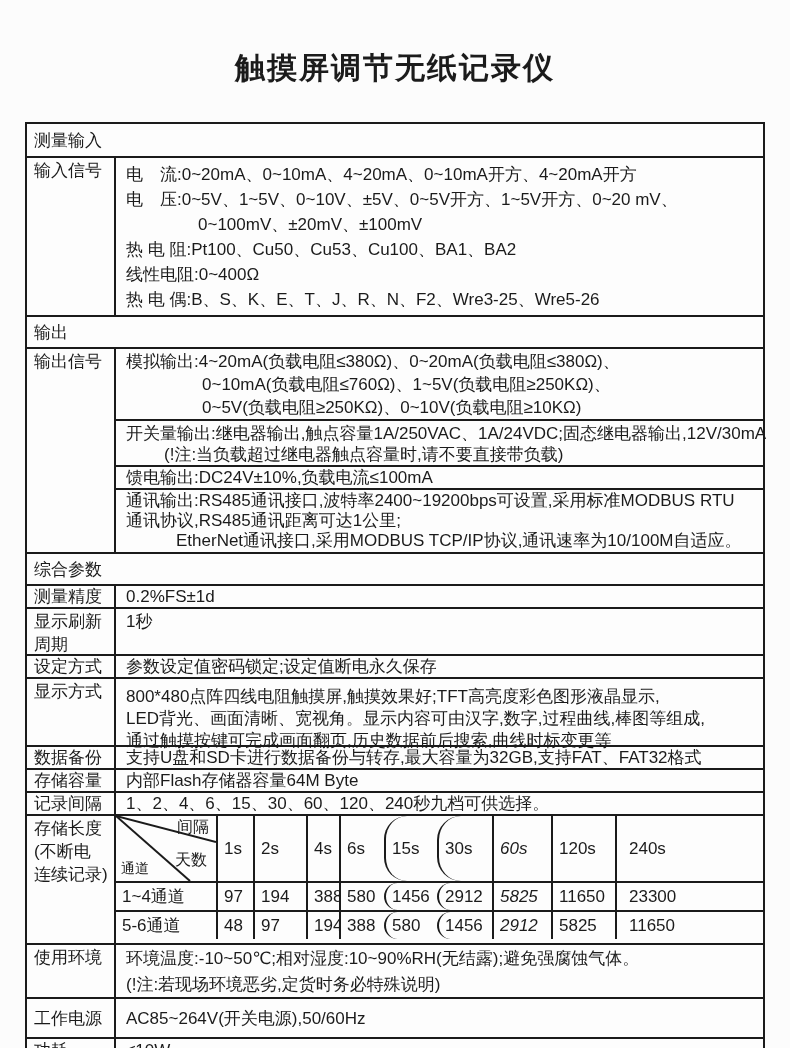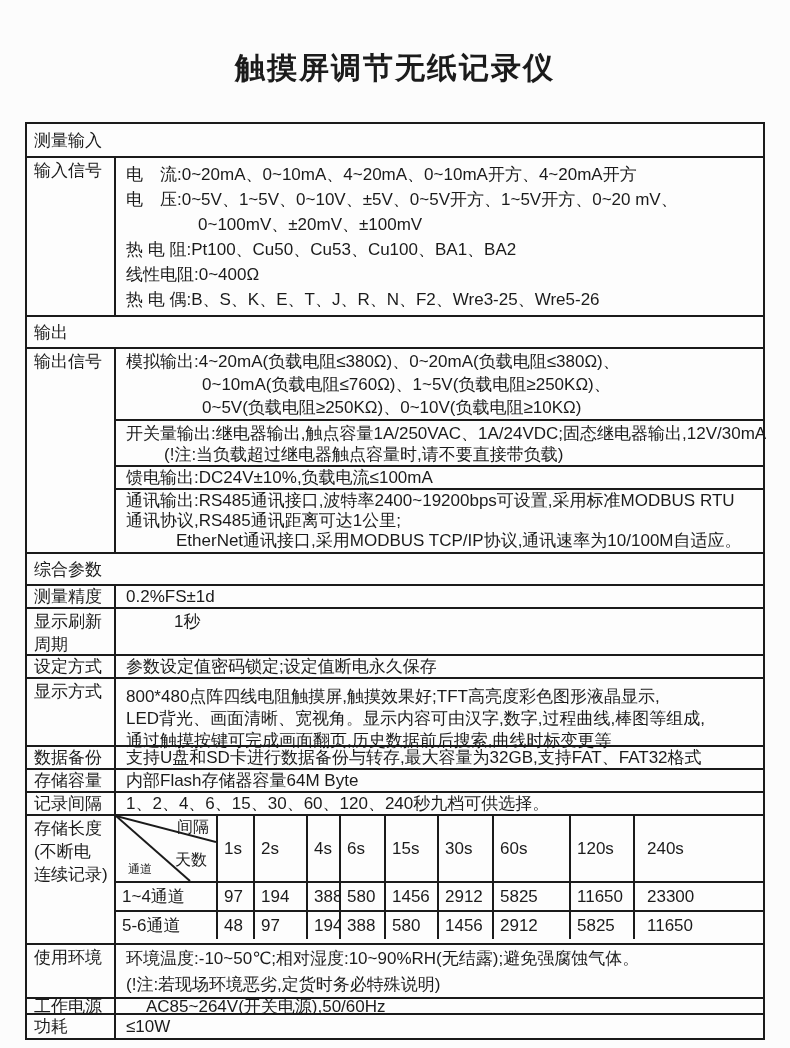--- a/index.html
+++ b/index.html
@@ -52,37 +52,37 @@
   .h-output{height:205px;}
   .h-acc{height:23px;}
   .h-refresh{height:47px;}
   .h-setting{height:23px;}
   .h-display{height:68px;}
   .h-backup{height:23px;}
   .h-capacity{height:23px;}
   .h-interval{height:23px;}
   .h-storage{height:129px;}
   .h-env{height:54px;}
-  .h-power{height:16px;gap:20px;}
+  .h-power{height:40px;}
   .h-cons{height:25px;}
   .input-cnt{padding:4px 0 0 10px;line-height:25px;}
   .line{white-space:nowrap;}
   .ind72{padding-left:72px;}
   .ind76{padding-left:76px;}
   .ind38{padding-left:38px;}
   .ind50{padding-left:50px;}
   
   .sub{padding:1px 0 0 10px;}
   .sub + .sub{border-top:2px solid var(--bc);}
   .sub-analog{height:70px;line-height:23px;padding-top:1px;}
   .sub-switch{height:46px;line-height:21px;padding-top:2px;}
   .sub-feed{height:23px;display:flex;align-items:center;padding-top:0;}
   .sub-comm{height:60px;line-height:20px;padding-top:1px;}
   .display-cnt{padding:7px 0 0 10px;line-height:22px;}
-  .refresh-cnt{padding:1px 0 0 10px;line-height:23px;margin-left:48px;}
+  .refresh-cnt{padding:1px 0 0 10px;line-height:23px;}
   .env-cnt{padding:1px 0 0 10px;line-height:26px;}
   
   .just{text-align:justify;text-align-last:justify;padding-right:14px;}
   
   .sg{width:100%;}
   .sg-row{display:flex;}
   .sg-row + .sg-row{border-top:2px solid var(--bc);}
   .sg-head{height:65px;}
   .sg-data{height:29px;}
   .sg-c{
@@ -90,34 +90,34 @@
     padding-left:6px;
     display:flex;align-items:center;
     overflow:hidden;
   }
   .sg-c:first-child{border-left:none;}
   .w0{width:100px;flex-shrink:0;}
   .w1{width:37px;flex-shrink:0;}
   .w2{width:53px;flex-shrink:0;}
   .w3{width:33px;flex-shrink:0;}
   .w4{width:45px;flex-shrink:0;}
-  .w5{width:53px;flex-shrink:0;}
-  .w6{width:55px;flex-shrink:0;}
-  .w7{width:77px;flex-shrink:0;}
+  .w5{width:53px;flex-shrink:0;border-radius:23px;}
+  .w6{width:55px;flex-shrink:0;border-radius:24px;}
+  .w7{width:59px;flex-shrink:0;font-style:italic;}
   .w8{width:64px;flex-shrink:0;}
   .w9{flex:1;padding-left:12px;}
   .corner{
     position:relative;
     padding:0;
     display:block;
   }
   .corner svg{position:absolute;left:0;top:0;}
   .corner .t-interval{position:absolute;top:1px;right:7px;font-size:16px;}
   .corner .t-days{position:absolute;top:34px;right:9px;font-size:16px;}
-  .corner .t-channel{position:absolute;bottom:3px;left:12px;font-size:12px;font-family:Liberation Serif, serif;}
+  .corner .t-channel{position:absolute;bottom:3px;left:5px;font-size:14px;font-family:Liberation Serif, serif;}
 </style>
 </head>
 <body>
 
 <div class="page">
 
   <h1 class="title">触摸屏调节无纸记录仪</h1>
 
   <div class="tbl">
 

